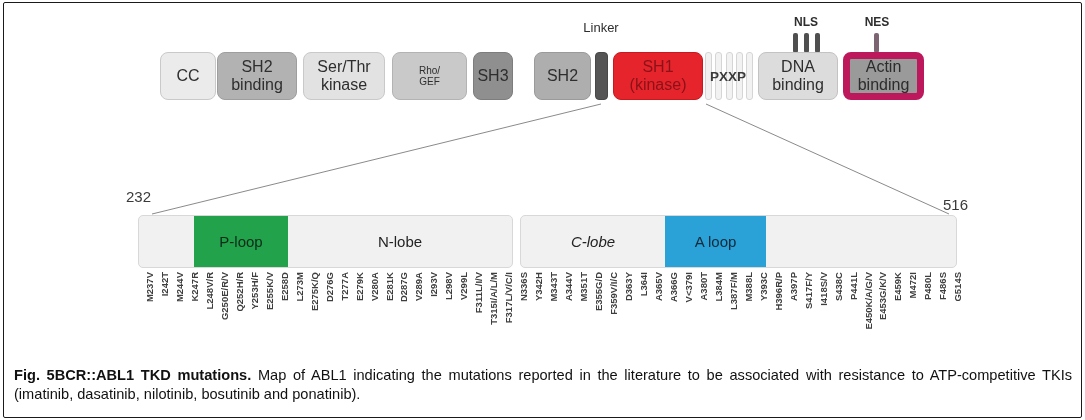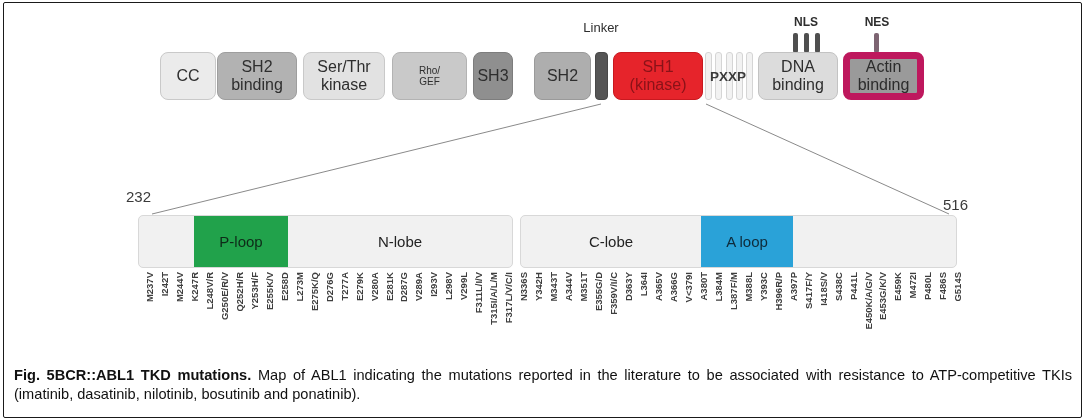--- a/index.html
+++ b/index.html
@@ -42,22 +42,22 @@
   .res-right{left:943px;top:196px;}
 
   .kbar{position:absolute;top:215px;height:53px;background:#f1f1f1;border:1px solid #d8d8d8;border-radius:5px;
         display:flex;overflow:hidden;box-sizing:border-box;}
   .kbar-left{left:138px;width:375px;}
   .kbar-right{left:520px;width:437px;}
   .kseg{display:flex;align-items:center;justify-content:center;font-size:15px;color:#232323;height:100%;box-sizing:border-box;}
   .seg-spacer-l{width:55px;}
   .seg-ploop{width:94px;background:#21a24b;color:#0e2a18;}
   .seg-nlobe{flex:1;}
-  .seg-clobe{width:180px;}
-  .seg-aloop{width:92px;background:#2aa2d8;color:#0e2a3a;}
+  .seg-clobe{width:144px;font-style:italic;}
+  .seg-aloop{width:101px;background:#2aa2d8;color:#0e2a3a;}
   .seg-spacer-r{flex:1;}
 
   .mutations{position:absolute;left:145px;top:272px;width:818px;display:flex;justify-content:space-between;align-items:flex-start;}
   .mutation{writing-mode:vertical-rl;transform:rotate(180deg);font-size:9.5px;font-weight:600;color:#3e3e3e;line-height:1;}
 
   .caption{position:absolute;left:14px;right:13px;top:366px;font-size:14.6px;line-height:1.33;color:#111;text-align:justify;}
   .caption b{font-weight:700;}
   .cap-fig{margin-right:0;}
 </style>
 </head>

